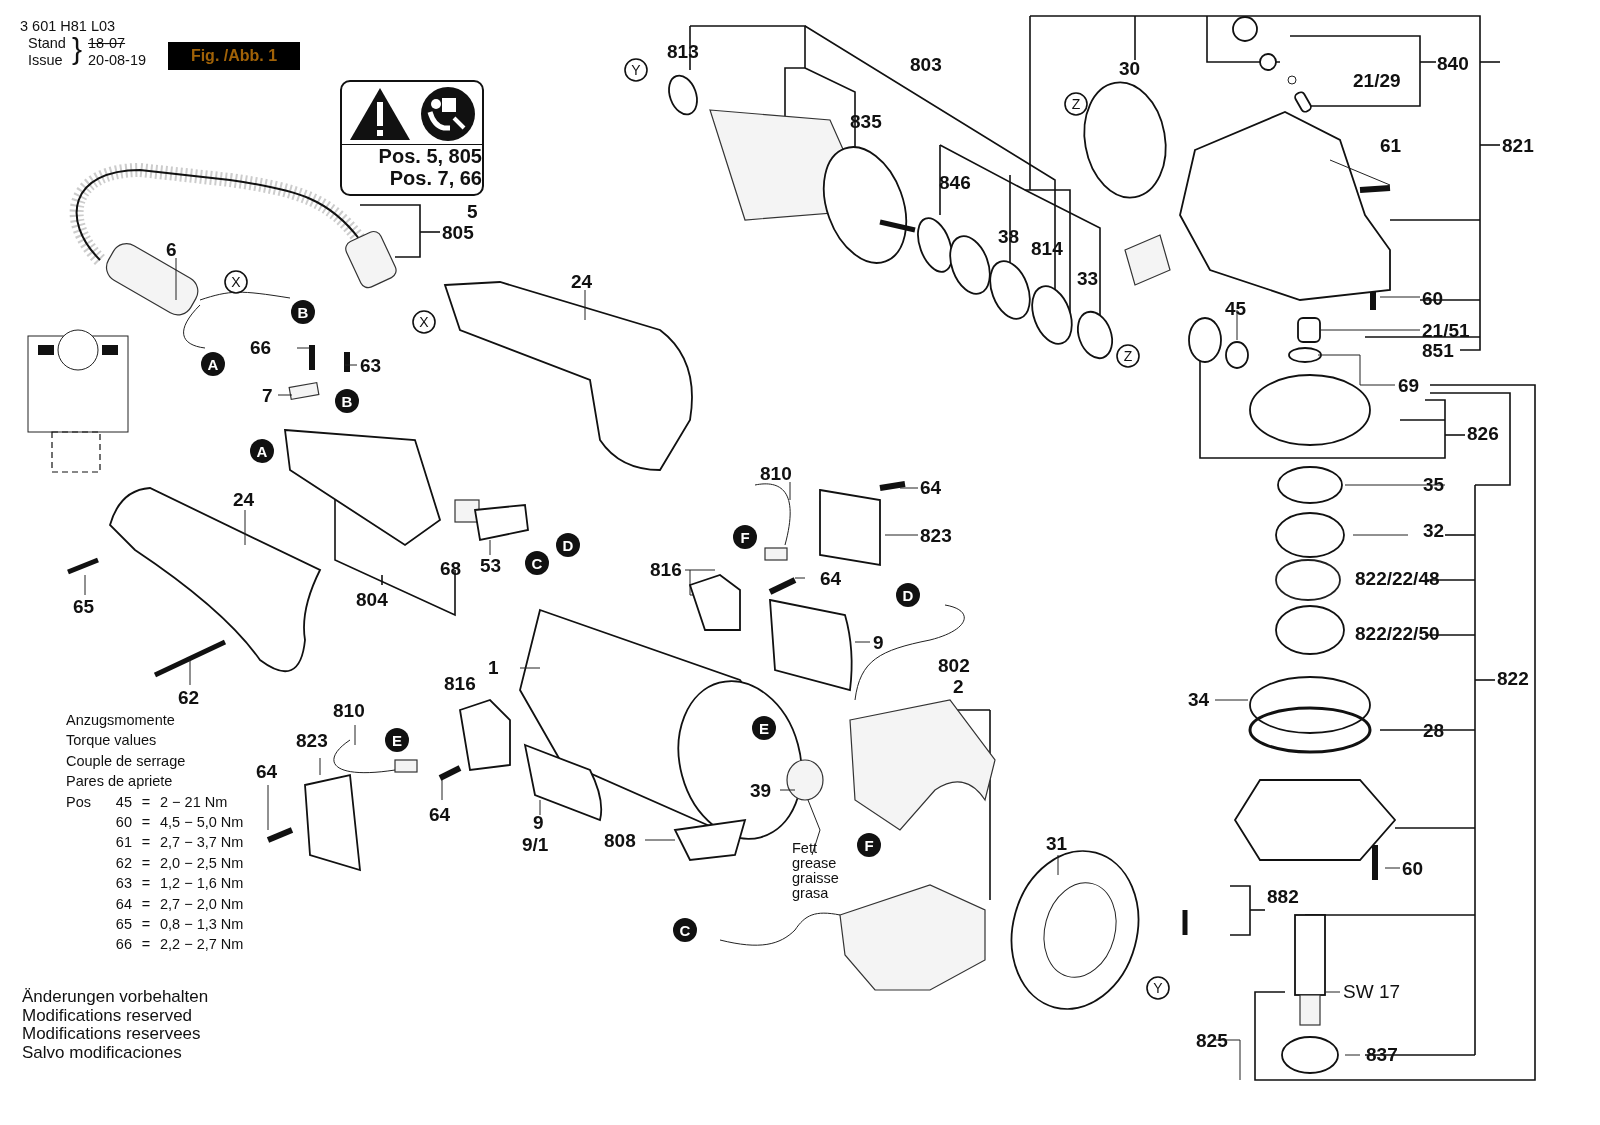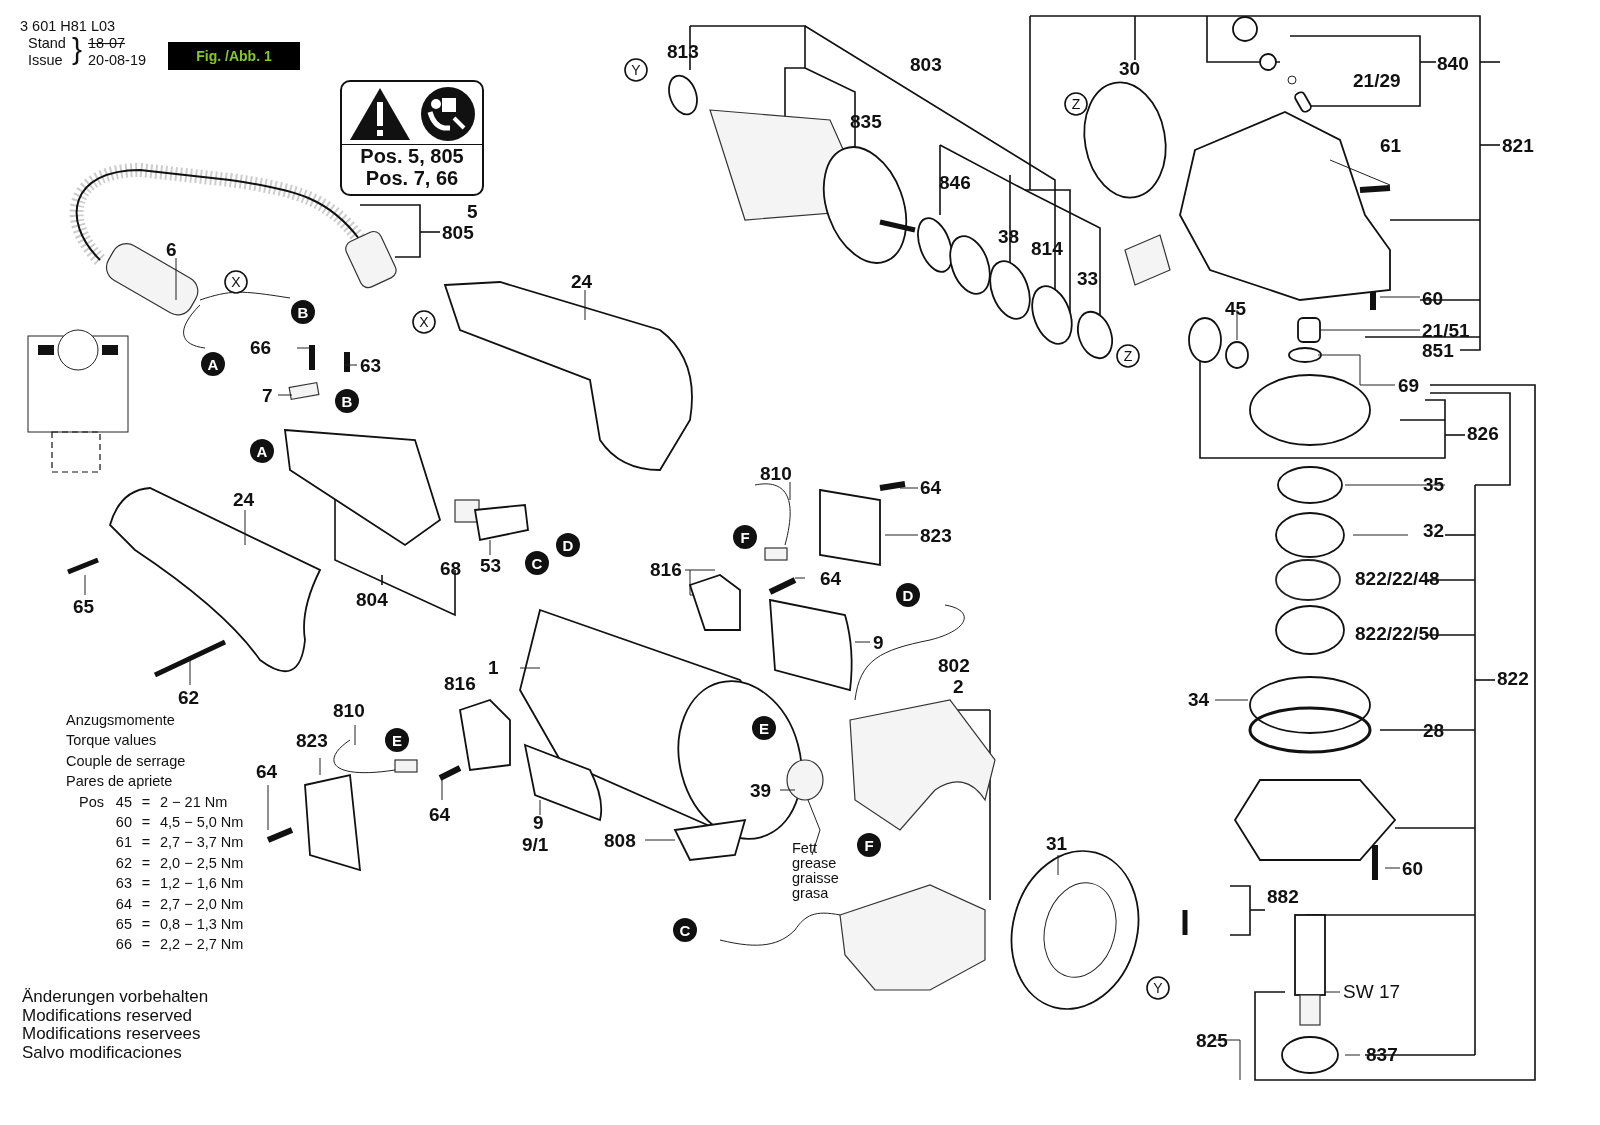--- a/index.html
+++ b/index.html
@@ -11,28 +11,28 @@
   .ln { stroke:#111; stroke-width:1.6; fill:none; }
   .lt { stroke:#222; stroke-width:1; fill:none; }
   .part { stroke:#111; stroke-width:1.8; fill:#fff; }
   .partg { stroke:#333; stroke-width:1.2; fill:#f4f4f4; }
   .dash { stroke:#111; stroke-width:1.2; fill:none; stroke-dasharray:6 4; }
   .badge { fill:#111; }
   .badgetxt { font-family:"Liberation Sans", sans-serif; font-weight:bold; font-size:15px; fill:#fff; text-anchor:middle; dominant-baseline:central; }
   .ring { fill:#fff; stroke:#111; stroke-width:1.6; }
   .ringtxt { font-family:"Liberation Sans", sans-serif; font-size:14px; fill:#111; text-anchor:middle; dominant-baseline:central; }
   #figbox { position:absolute; left:168px; top:42px; width:132px; height:28px; background:#000;
-            color:#84cc16; font-weight:bold; font-size:14px; line-height:28px; text-align:center; }
+            color:#a16207; font-weight:bold; font-size:16px; line-height:28px; text-align:center; }
   #warnbox { position:absolute; left:340px; top:80px; width:140px; height:112px; border:2px solid #111;
              border-radius:10px; background:#fff; }
   #warnbox .icons { height:62px; border-bottom:1.5px solid #111; position:relative; }
-  #warnbox .pos { font-weight:bold; font-size:20px; text-align:center; line-height:22px; }
+  #warnbox .pos { font-weight:bold; font-size:20px; text-align:right; line-height:22px; }
   #torque { position:absolute; left:22px; top:710px; font-size:14.5px; line-height:20.4px;margin-left:44px; }
   #torque .row { display:flex; }
-  #torque .pos-k { width:38px;text-align:right; }
+  #torque .pos-k { width:38px; }
   #torque .num { width:28px; text-align:right; }
   #torque .eq { width:28px; text-align:center; }
   #notes { position:absolute; left:22px; top:988px; font-size:17px; line-height:18.5px; }
   #hdrtxt { position:absolute; left:20px; top:18px; font-size:14.5px; line-height:17px; }
 </style>
 </head>
 <body>
 
 <div id="hdrtxt">
   <div>3 601 H81 L03</div>

